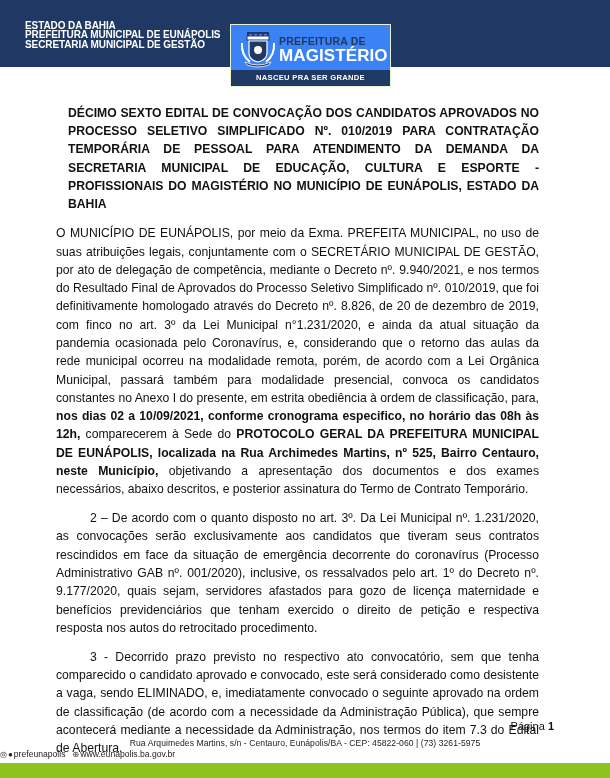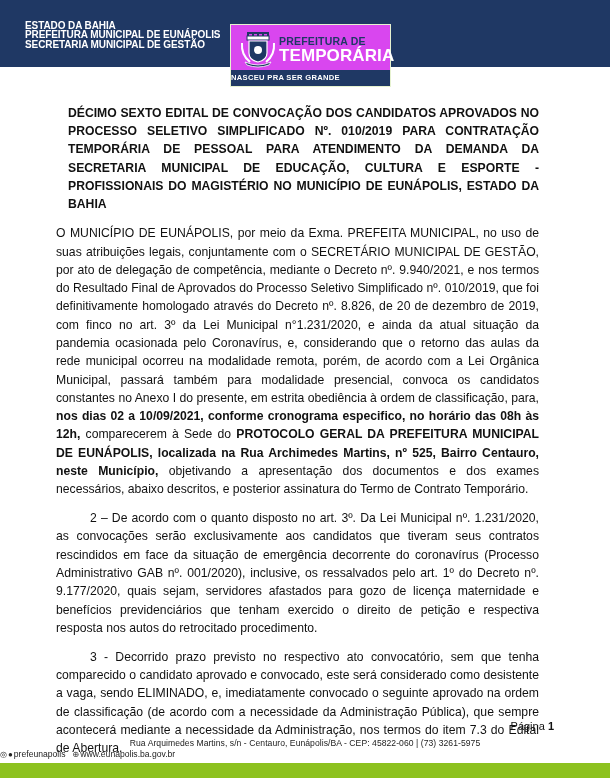--- a/index.html
+++ b/index.html
@@ -11,37 +11,37 @@
       position: absolute; left: 0; top: 0; width: 610px; height: 67px;
       background: #1f3864;
     }
     .header-lines {
       position: absolute; left: 25px; top: 21px; color: #fff;
       font-family: "Liberation Sans", sans-serif; font-weight: bold;
       font-size: 10px; line-height: 9.4px; letter-spacing: -0.1px;
     }
     .logo {
       position: absolute; left: 230px; top: 24px; width: 159px; height: 61px;
-      background: #d946ef; border: 1px solid #e6f2d0;
+      background: #3b82f6; border: 1px solid #e6f2d0;
     }
     .logo-crest {
       position: absolute; left: 7px; top: 4px; width: 40px; height: 39px;
     }
     .logo-text1 {
       position: absolute; left: 48px; top: 10px; color: #1f3864;
       font-weight: bold; font-size: 10.5px; letter-spacing: 0.2px;
     }
     .logo-text2 {
       position: absolute; left: 48px; top: 21px; color: #ffffff;
       font-weight: bold; font-size: 17px; letter-spacing: 0.1px;
     }
     .logo-slogan {
       position: absolute; left: 0; bottom: 0; width: 159px; height: 16px;
       background: #1f3864; color: #fff; font-weight: bold; font-size: 7.6px;
-      line-height: 16px; letter-spacing: 0.3px;
+      text-align: center; line-height: 16px; letter-spacing: 0.3px;
     }
     .content {
       position: absolute; left: 56px; top: 104px; width: 483px;
       font-size: 12.2px; line-height: 18.3px; text-align: justify;
     }
     .title {
       font-weight: bold; font-size: 12.2px; line-height: 18.2px; margin: 0 0 11px 12px;
     }
     .para { margin: 0 0 10.5px 0; }
     .indent { text-indent: 34px; }
@@ -79,21 +79,21 @@
   <svg class="logo-crest" viewBox="0 0 40 39">
     <path d="M9 3 h22 v4 h-2 v-2 h-3 v2 h-2 v-2 h-3 v2 h-2 v-2 h-3 v2 h-2 v-2 h-3 v2 h-2z" fill="#1f3864"></path>
     <rect x="9" y="7" width="22" height="4" fill="#fff" stroke="#1f3864" stroke-width="1"></rect>
     <path d="M11 12 h18 v12 q0 7 -9 9 q-9 -2 -9 -9z" fill="#1f3864" stroke="#fff" stroke-width="1.2"></path>
     <circle cx="20" cy="21" r="4" fill="#fff"></circle>
     <path d="M4 14 q-1 12 8 19" stroke="#fff" stroke-width="2" fill="none"></path>
     <path d="M36 14 q1 12 -8 19" stroke="#fff" stroke-width="2" fill="none"></path>
     <path d="M7 33 q13 6 26 0 l-2 3 q-11 4 -22 0z" fill="#1f3864" stroke="#fff" stroke-width="0.8"></path>
   </svg>
   <div class="logo-text1">PREFEITURA DE</div>
-  <div class="logo-text2">TEMPORÁRIA</div>
+  <div class="logo-text2">MAGISTÉRIO</div>
   <div class="logo-slogan">NASCEU PRA SER GRANDE</div>
 </div>
 
 <div class="content">
   <p class="title">DÉCIMO SEXTO EDITAL DE CONVOCAÇÃO DOS CANDIDATOS APROVADOS NO PROCESSO SELETIVO SIMPLIFICADO Nº. 010/2019 PARA CONTRATAÇÃO TEMPORÁRIA DE PESSOAL PARA ATENDIMENTO DA DEMANDA DA SECRETARIA MUNICIPAL DE EDUCAÇÃO, CULTURA E ESPORTE - PROFISSIONAIS DO MAGISTÉRIO NO MUNICÍPIO DE EUNÁPOLIS, ESTADO DA BAHIA</p>
 
   <p class="para"><span>O MUNICÍPIO DE EUNÁPOLIS, por meio da Exma. PREFEITA MUNICIPAL, no uso de suas atribuições legais, conjuntamente com o SECRETÁRIO MUNICIPAL DE GESTÃO, por ato de delegação de competência, mediante o Decreto nº. 9.940/2021, e nos termos do Resultado Final de Aprovados do Processo Seletivo Simplificado nº. 010/2019, que foi definitivamente homologado através do Decreto nº. 8.826, de 20 de dezembro de 2019, com finco no art. 3º da Lei Municipal n°1.231/2020, e ainda da atual situação da pandemia ocasionada pelo Coronavírus, e, considerando que o retorno das aulas da rede municipal ocorreu na modalidade remota, porém, de acordo com a Lei Orgânica Municipal, passará também para modalidade presencial, convoca os candidatos constantes no Anexo I do presente, em estrita obediência à ordem de classificação, para, </span><span class="b">nos dias 02 a 10/09/2021, conforme cronograma especifico, no horário das 08h às 12h,</span><span> comparecerem à Sede do </span><span class="b">PROTOCOLO GERAL DA PREFEITURA MUNICIPAL DE EUNÁPOLIS</span><span class="u">, localizada na Rua Archimedes Martins, nº 525, Bairro Centauro, neste Município,</span><span> objetivando a apresentação dos documentos e dos exames necessários, abaixo descritos, e posterior assinatura do Termo de Contrato Temporário.</span></p>
 
   <p class="para indent">2 – De acordo com o quanto disposto no art. 3º. Da Lei Municipal nº. 1.231/2020, as convocações serão exclusivamente aos candidatos que tiveram seus contratos rescindidos em face da situação de emergência decorrente do coronavírus (Processo Administrativo GAB nº. 001/2020), inclusive, os ressalvados pelo art. 1º do Decreto nº. 9.177/2020, quais sejam, servidores afastados para gozo de licença maternidade e benefícios previdenciários que tenham exercido o direito de petição e respectiva resposta nos autos do retrocitado procedimento.</p>
   <p class="para indent">3 - Decorrido prazo previsto no respectivo ato convocatório, sem que tenha comparecido o candidato aprovado e convocado, este será considerado como desistente a vaga, sendo ELIMINADO, e, imediatamente convocado o seguinte aprovado na ordem de classificação (de acordo com a necessidade da Administração Pública), que sempre acontecerá mediante a necessidade da Administração, nos termos do item 7.3 do Edital de Abertura.</p>

